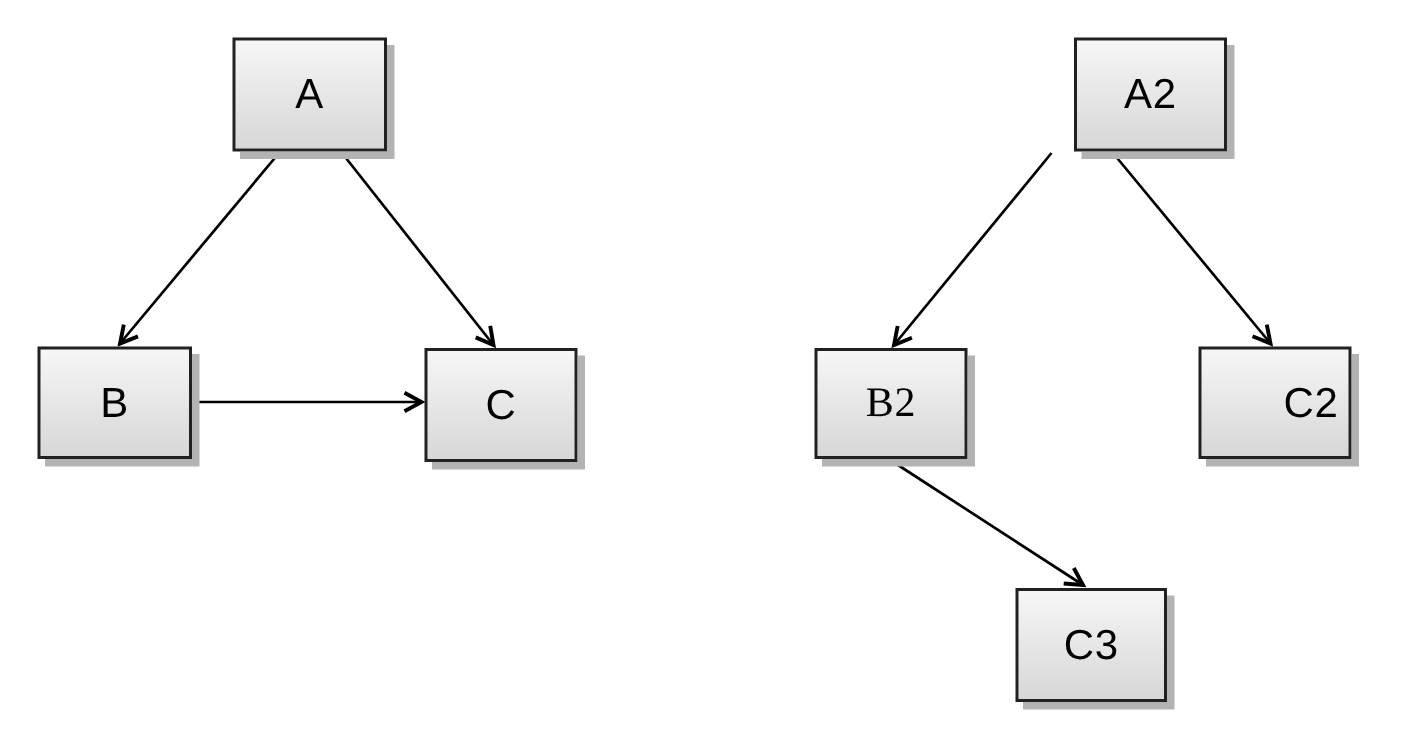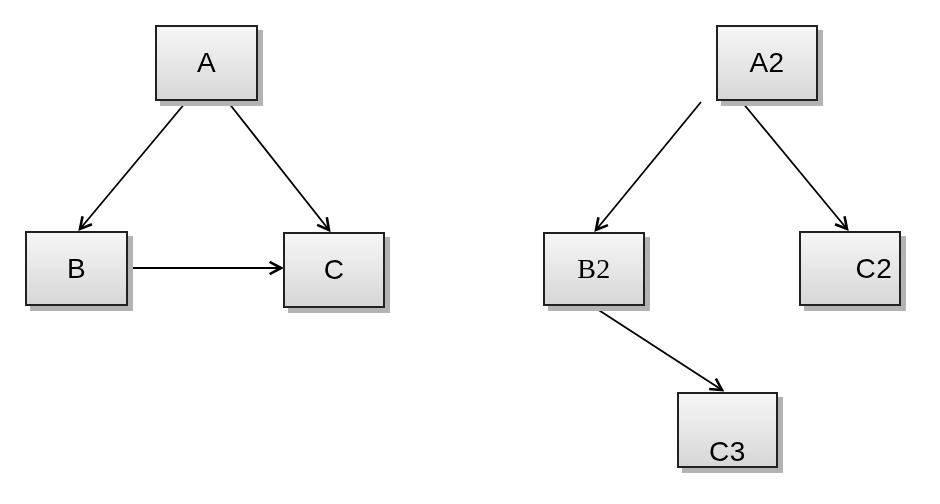--- a/index.html
+++ b/index.html
@@ -74,16 +74,16 @@
     </div>
     <div class="node" style="left: 680px; top: 25px; width: 102px; height: 76px; margin-left: 36px;">
       <span class="node-label">A2</span>
     </div>
     <div class="node" style="left: 543px; top: 232px; width: 102px; height: 74px; font-family: Liberation Serif, serif;">
       <span class="node-label">B2</span>
     </div>
     <div class="node" style="left: 799px; top: 231px; width: 102px; height: 75px; padding-left: 48px;">
       <span class="node-label">C2</span>
     </div>
-    <div class="node" style="left: 677px; top: 392px; width: 101px; height: 76px; align-items: flex-end;">
+    <div class="node" style="left: 677px; top: 392px; width: 101px; height: 76px;">
       <span class="node-label">C3</span>
     </div>
   </div>
 
 </body></html>

